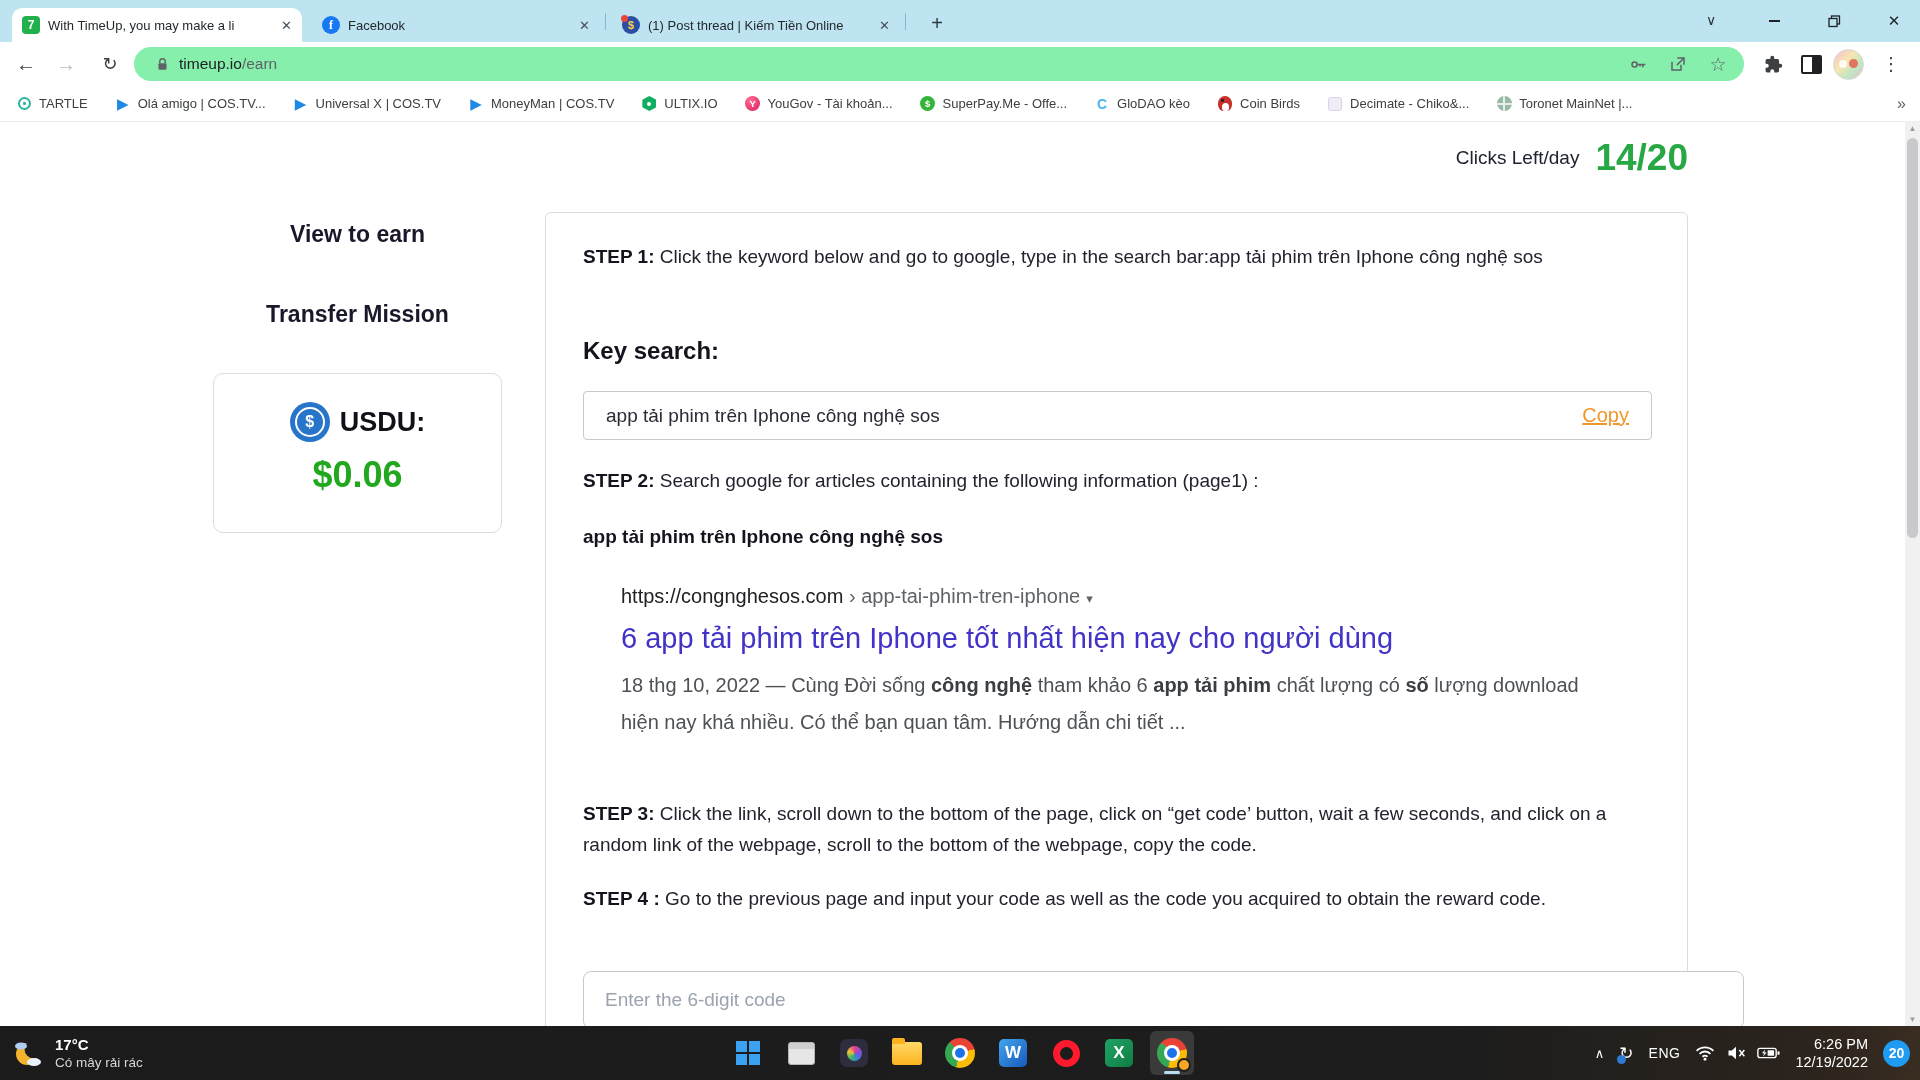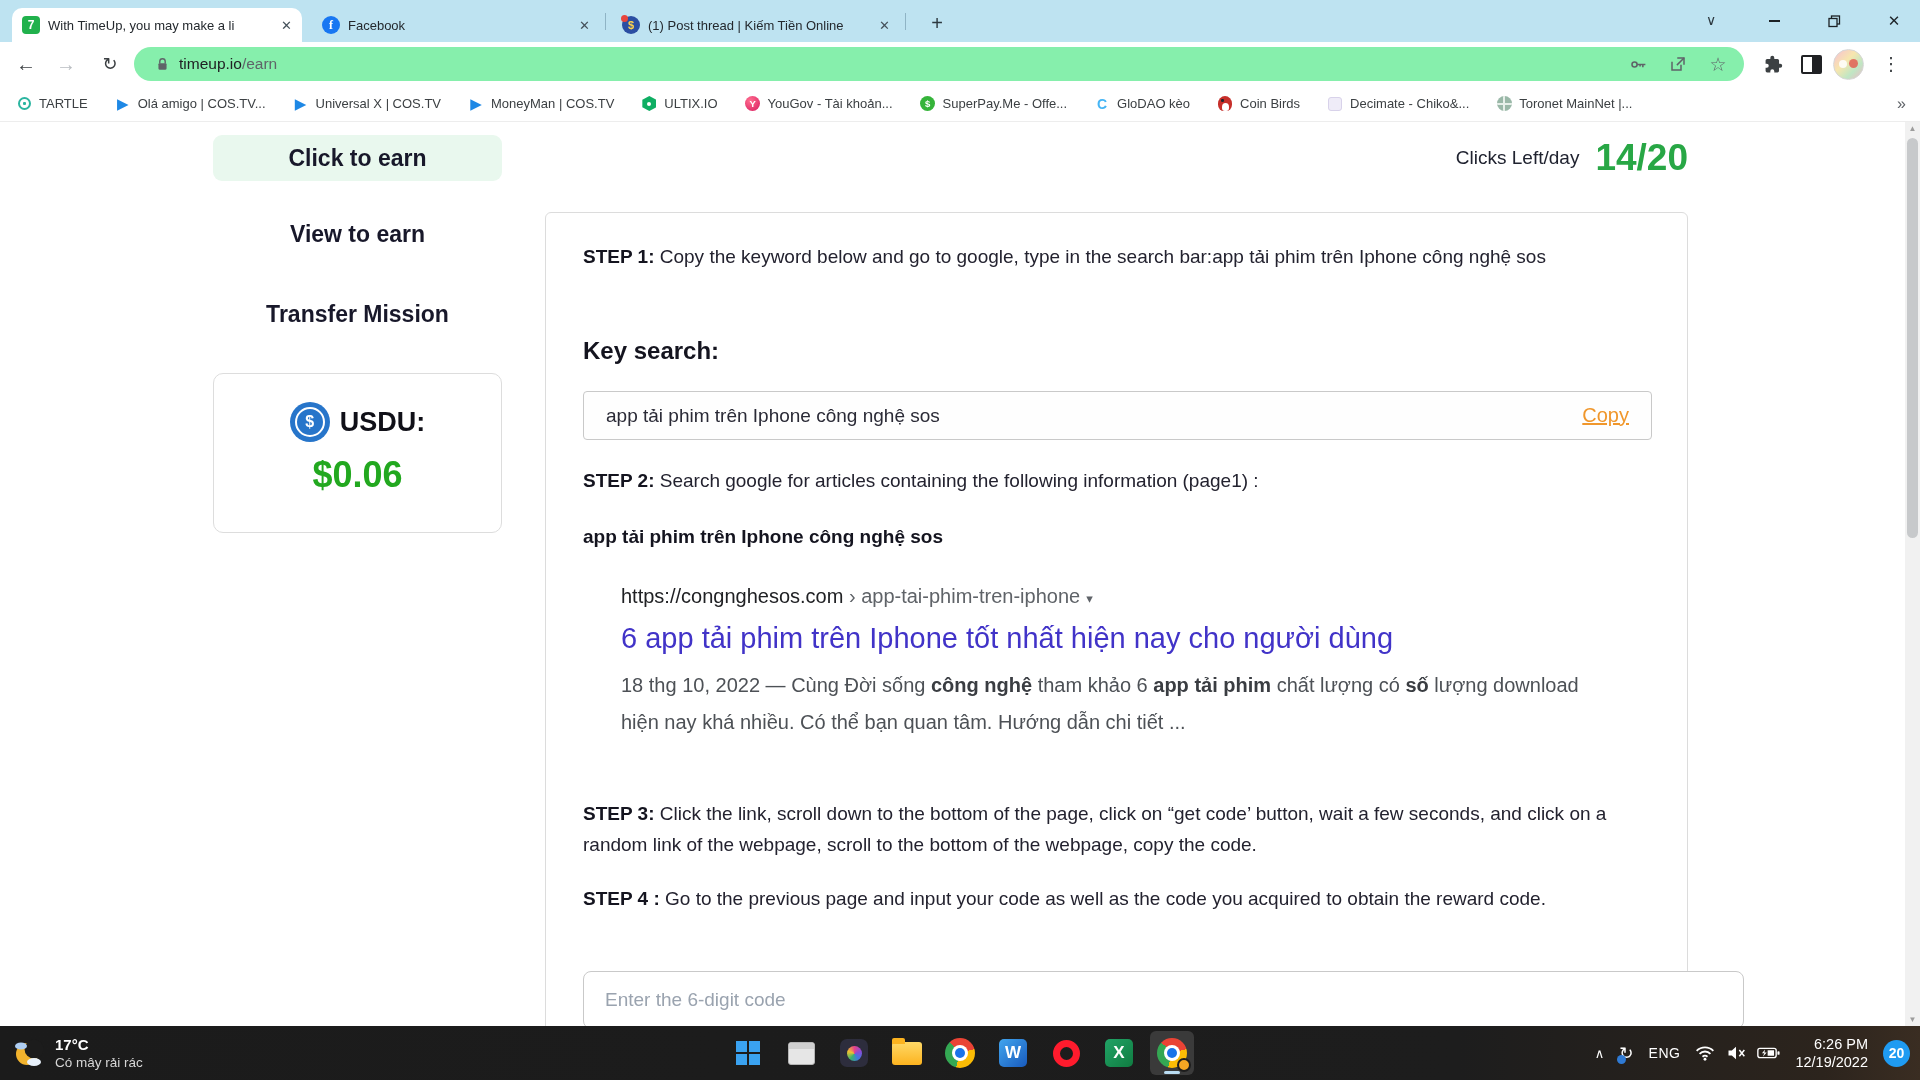--- a/index.html
+++ b/index.html
@@ -307,21 +307,20 @@
       <span class="bmi">
         <i class="bi-toronet"></i>
       </span>
       <span>Toronet MainNet |...</span>
     </span>
   <span class="bm-overflow">»</span>
 </div>
 
 <div class="page">
 
-  <div class="side-btn">Click to earn</div>
   <div class="side-link sl-view">View to earn</div>
   <div class="side-link sl-transfer">Transfer Mission</div>
 
   <div class="usdu-card">
     <div class="usdu-row">
       <span class="usdu-icon">
           <u>$</u>
         </span>
       <span class="usdu-label">USDU:</span>
     </div>
@@ -329,21 +328,21 @@
   </div>
 
   <div class="main-head">
     <span class="clicks">
       <span class="clicks-label">Clicks Left/day</span>
       <span class="clicks-value">14/20</span>
     </span>
   </div>
 
   <div class="panel">
-    <div class="para p-step1"><b>STEP 1:</b><span> Copy the keyword below and go to google, type in the search bar:app tải phim trên Iphone công nghệ sos</span></div>
+    <div class="para p-step1"><b>STEP 1:</b><span> Click the keyword below and go to google, type in the search bar:app tải phim trên Iphone công nghệ sos</span></div>
     <div class="para p-key">Key search:</div>
     <div class="kwbox">
       <span>app tải phim trên Iphone công nghệ sos</span>
       <a class="copy-link">Copy</a>
     </div>
     <div class="para p-step2"><b>STEP 2:</b><span> Search google for articles containing the following information (page1) :</span></div>
     <div class="para p-kbold">app tải phim trên Iphone công nghệ sos</div>
 
     <div class="serp">
       <div class="serp-url"><span>https://congnghesos.com</span><span class="crumb"> › app-tai-phim-tren-iphone</span><span class="caret">▾</span></div>

